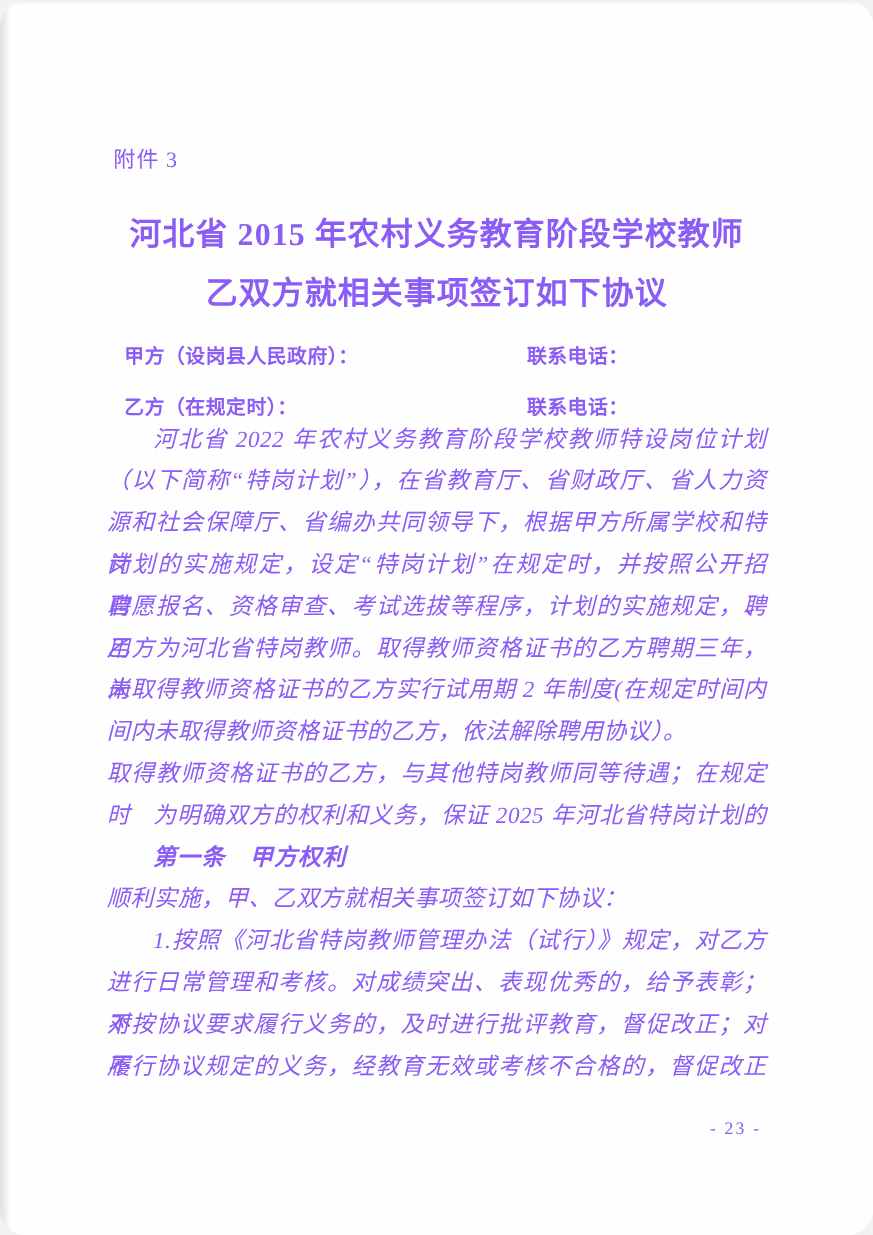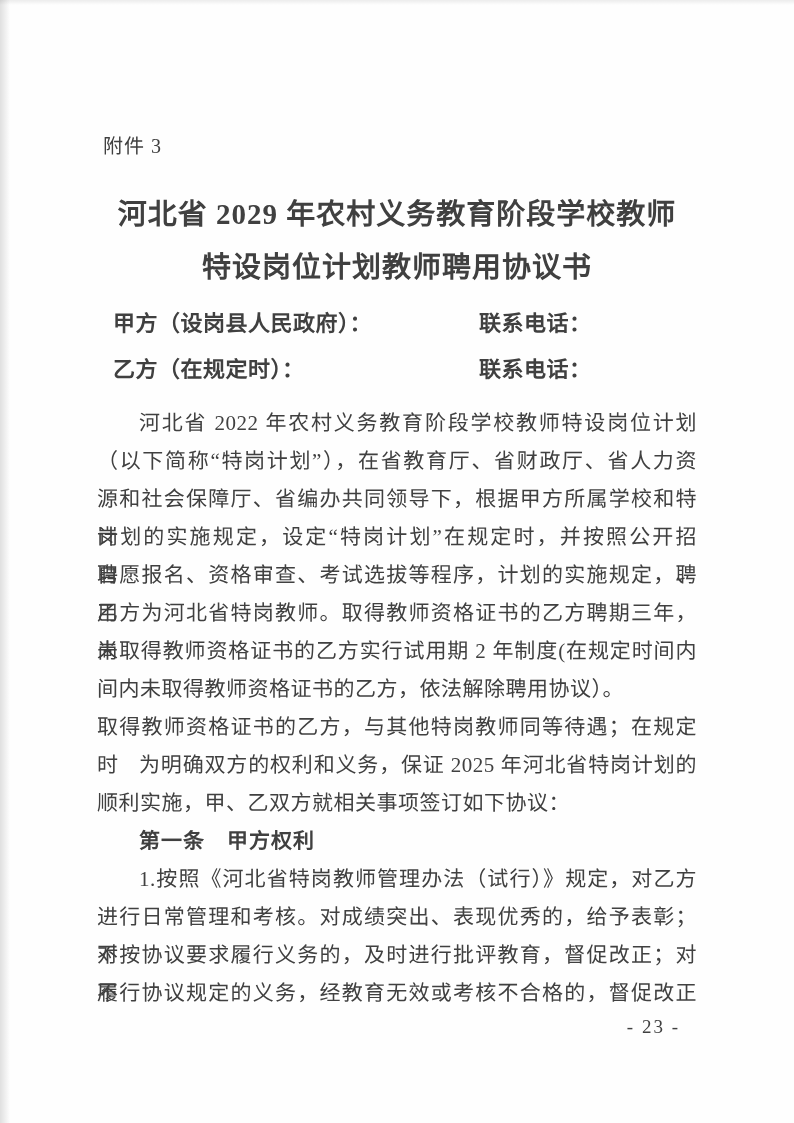--- a/index.html
+++ b/index.html
@@ -5,23 +5,24 @@
   html, body { margin: 0; padding: 0; }
   body {
     width: 794px; height: 1123px;
     background: #f2f2f2;
     font-family: "Liberation Serif", "DejaVu Serif", serif;
   }
   .page {
     position: relative;
     width: 794px; height: 1123px;
     background: #fefefe;
-    color: #404040;
+    color: #8b5cf6;
     overflow: hidden;
     box-sizing: border-box;
+    border-radius: 24px;
   }
   
   .page::before {
     content: "";
     position: absolute; left: 0; top: 0; bottom: 0; width: 10px;
     background: linear-gradient(to right, rgba(0,0,0,0.12), rgba(0,0,0,0));
     pointer-events: none;
   }
   .page::after {
     content: "";
@@ -41,60 +42,61 @@
     font-size: 29px; font-weight: bold;
     line-height: 53px;
     letter-spacing: 1px;
   }
   .parties {
     position: absolute; left: 97px; right: 97px; top: 301px;
   }
   .party-row {
     position: relative;
     height: 46px; line-height: 46px;
-    font-size: 22px; font-weight: bold;
+    font-size: 18px; font-weight: bold;
     padding-left: 16px;
     letter-spacing: 0.5px;
   }
   .party-phone {
     position: absolute; left: 382px; top: 0;
   }
   .body-text {
-    position: absolute; left: 97px; top: 404px;
+    position: absolute; left: 97px; top: 380px;
     width: 600px;
+    font-style: italic;
   }
   .line {
     height: 38px; line-height: 38px;
     font-size: 21px;
     letter-spacing: 0.5px;
     white-space: nowrap;
   }
   .line.j {
     white-space: normal;
     text-align: justify;
     text-align-last: justify;
   }
   .line.indent { padding-left: 42px; }
   .line.b { font-weight: bold; letter-spacing: 1px; }
   .page-number {
-    position: absolute; right: 114px; top: 1014px;
-    font-size: 19px; line-height: 26px;
+    position: absolute; right: 102px; top: 1014px;
+    font-size: 16px; line-height: 26px;
     letter-spacing: 2px;
   }
 </style>
 </head>
 <body>
 
 <div class="page">
 
   <div class="attachment">附件 3</div>
 
   <h1 class="doc-title">
-    <div>河北省 2029 年农村义务教育阶段学校教师</div>
-    <div>特设岗位计划教师聘用协议书</div>
+    <div>河北省 2015 年农村义务教育阶段学校教师</div>
+    <div>乙双方就相关事项签订如下协议</div>
   </h1>
 
   <div class="parties">
     <div class="party-row">
       <span>甲方（设岗县人民政府）：</span>
       <span class="party-phone">联系电话：</span>
     </div>
     <div class="party-row">
       <span>乙方（在规定时）：</span>
       <span class="party-phone">联系电话：</span>
@@ -105,22 +107,22 @@
       <div class="line j indent">河北省 2022 年农村义务教育阶段学校教师特设岗位计划</div>
       <div class="line j">（以下简称“特岗计划”），在省教育厅、省财政厅、省人力资</div>
       <div class="line j">源和社会保障厅、省编办共同领导下，根据甲方所属学校和特岗</div>
       <div class="line j">计划的实施规定，设定“特岗计划”在规定时，并按照公开招聘、</div>
       <div class="line j">自愿报名、资格审查、考试选拔等程序，计划的实施规定，聘用</div>
       <div class="line j">乙方为河北省特岗教师。取得教师资格证书的乙方聘期三年，尚</div>
       <div class="line j">未取得教师资格证书的乙方实行试用期 2 年制度(在规定时间内</div>
       <div class="line">间内未取得教师资格证书的乙方，依法解除聘用协议）。</div>
       <div class="line j">取得教师资格证书的乙方，与其他特岗教师同等待遇；在规定时</div>
       <div class="line j indent">为明确双方的权利和义务，保证 2025 年河北省特岗计划的</div>
+      <div class="line indent b">第一条　甲方权利</div>
       <div class="line">顺利实施，甲、乙双方就相关事项签订如下协议：</div>
-      <div class="line indent b">第一条　甲方权利</div>
       <div class="line j indent">1.按照《河北省特岗教师管理办法（试行）》规定，对乙方</div>
       <div class="line j">进行日常管理和考核。对成绩突出、表现优秀的，给予表彰；对</div>
       <div class="line j">不按协议要求履行义务的，及时进行批评教育，督促改正；对不</div>
       <div class="line j">履行协议规定的义务，经教育无效或考核不合格的，督促改正</div>
     </div>
 
   <div class="page-number">- 23 -</div>
 
 </div>
 

